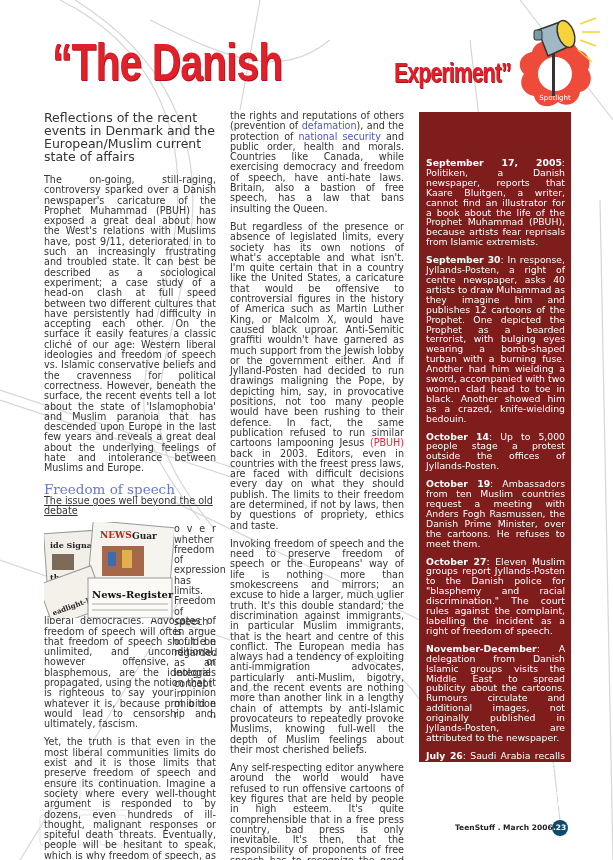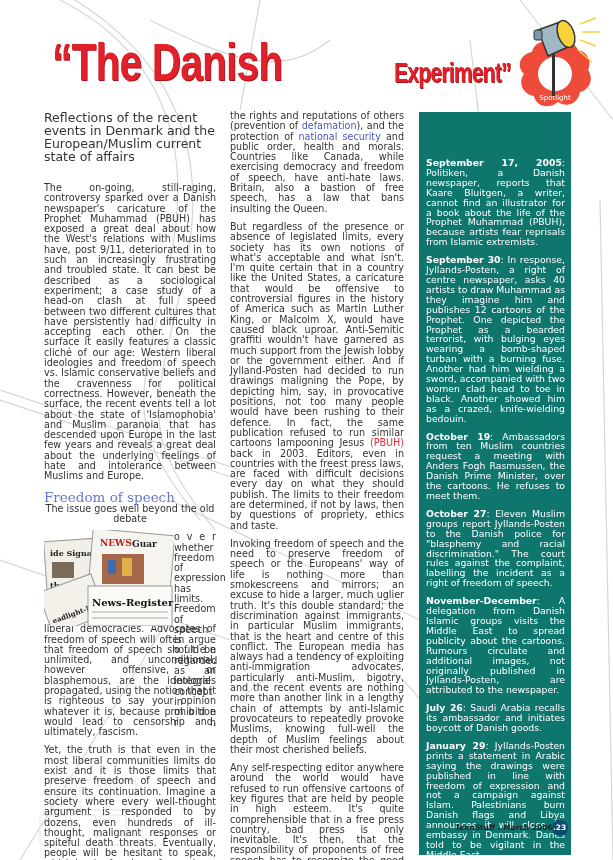--- a/index.html
+++ b/index.html
@@ -17,35 +17,35 @@
     .title .big { font-size: 52px; display: inline-block; transform: scaleX(0.78); transform-origin: left bottom; line-height: 1; }
     .title .small { font-size: 27px; display: inline-block; transform: scaleX(0.78); transform-origin: left bottom; position: absolute; left: 342px; top: 22px; }
 
     .spotlight { position: absolute; left: 508px; top: 12px; width: 96px; width: 96px; height: 104px; z-index: 2; }
 
     .col { position: absolute; z-index: 2; font-size: 9.6px; line-height: 10.3px; text-align: justify; color: #333; }
     .col p { margin-bottom: 8px; }
     .col-left { left: 44px; top: 111px; width: 172px; }
     .col-mid { left: 230px; top: 111px; width: 174px; }
 
-    .subhead { font-size: 12.5px; line-height: 13px; color: #333; text-align: left; margin-bottom: 20px; font-family: "DejaVu Sans", sans-serif; }
+    .subhead { font-size: 12.5px; line-height: 13px; color: #333; text-align: left; margin-bottom: 12px; font-family: "DejaVu Sans", sans-serif; }
     .section-head { font-family: "DejaVu Serif", serif; font-size: 13.5px; color: #6a78c8; margin: 6px 0 0 0; line-height: 14px; }
-    .lead { text-align: center; margin-bottom: 0 !important; }
+    .lead { text-align: left; margin-bottom: 0 !important; text-decoration: underline; }
 
     .freedom-block { position: relative; height: 100px; margin-bottom: 0; }
     .news-img { position: absolute; left: 0; top: 6px; width: 130px; height: 96px; }
     .wrap-text { position: absolute; left: 130px; top: 8px; width: 42px; text-align: justify; text-align-last: justify; }
     .wrap-text span { display: block; }
 
     .link { color: #4b55c9; }
     .pbuh { color: #e8283a; margin-top: 8px; }
 
     .blue-box {
-      position: absolute; left: 419px; top: 112px; width: 152px; height: 743px; z-index: 2;
-      background: #0f766e; color: #ffffff; padding: 46px 6px 0 7px;
+      position: absolute; left: 419px; top: 112px; width: 152px; height: 650px; z-index: 2;
+      background: #7f1d1d; color: #ffffff; padding: 46px 6px 0 7px;
       font-size: 9.3px; line-height: 9.9px; text-align: justify;
     }
     .blue-box p { margin-bottom: 8px; }
     .blue-box b { font-weight: bold; }
 
     .footer-left { position: absolute; left: 70px; top: 820px; z-index: 2; font-size: 10px; font-weight: normal; color: #222; margin-top: 42px; }
     .footer-right { position: absolute; left: 455px; top: 820px; z-index: 2; font-size: 7.5px; font-weight: bold; color: #222; }
     .page-num { display: inline-block; width: 16px; height: 16px; border-radius: 50%; background: #0c4a6e; color: #fff; text-align: center; line-height: 16px; font-size: 7.5px; margin-left: -1px; vertical-align: middle; }
   </style>
 </head>
@@ -147,20 +147,21 @@
   <p><span>the rights and reputations of others (prevention of </span><span class="link">defamation</span><span>), and the protection of </span><span class="link">national security</span><span> and public order, health and morals. Countries like Canada, while exercising democracy and freedom of speech, have anti-hate laws. Britain, also a bastion of free speech, has a law that bans insulting the Queen.</span></p>
   <p><span>But regardless of the presence or absence of legislated limits, every society has its own notions of what's acceptable and what isn't. I'm quite certain that in a country like the United States, a caricature that would be offensive to controversial figures in the history of America such as Martin Luther King, or Malcolm X, would have caused black uproar. Anti-Semitic graffiti wouldn't have garnered as much support from the Jewish lobby or the government either. And if Jylland-Posten had decided to run drawings maligning the Pope, by depicting him, say, in provocative positions, not too many people would have been rushing to their defence. In fact, the same publication refused to run similar cartoons lampooning Jesus </span><span class="pbuh">(PBUH)</span><span> back in 2003. Editors, even in countries with the freest press laws, are faced with difficult decisions every day on what they should publish. The limits to their freedom are determined, if not by laws, then by questions of propriety, ethics and taste.</span></p>
   <p>Invoking freedom of speech and the need to preserve freedom of speech or the Europeans' way of life is nothing more than smokescreens and mirrors; an excuse to hide a larger, much uglier truth. It's this double standard; the discrimination against immigrants, in particular Muslim immigrants, that is the heart and centre of this conflict. The European media has always had a tendency of exploiting anti-immigration advocates, particularly anti-Muslim, bigotry, and the recent events are nothing more than another link in a lengthy chain of attempts by anti-Islamic provocateurs to repeatedly provoke Muslims, knowing full-well the depth of Muslim feelings about their most cherished beliefs.</p>
   <p>Any self-respecting editor anywhere around the world would have refused to run offensive cartoons of key figures that are held by people in high esteem. It's quite comprehensible that in a free press country, bad press is only inevitable. It's then, that the responsibility of proponents of free speech has to recognize the good from the bad in the lot and condemn the form of speech that constitutes hate and discrimination. Sadly, some European publications have chosen to reprint the offensive cartoons, defending the Danish newspaper's decision and allegedly making a point about free speech. In this case, they're not only defending poor taste and bad journalism, but also hate and discrimination.</p>
 
 </div>
 
 <div class="blue-box">
   <p><b>September 17, 2005</b><span>: Politiken, a Danish newspaper, reports that Kaare Bluitgen, a writer, cannot find an illustrator for a book about the life of the Prophet Muhammad (PBUH), because artists fear reprisals from Islamic extremists.</span></p>
   <p><b>September 30</b><span>: In response, Jyllands-Posten, a right of centre newspaper, asks 40 artists to draw Muhammad as they imagine him and publishes 12 cartoons of the Prophet. One depicted the Prophet as a bearded terrorist, with bulging eyes wearing a bomb-shaped turban with a burning fuse. Another had him wielding a sword, accompanied with two women clad head to toe in black. Another showed him as a crazed, knife-wielding bedouin.</span></p>
+  <p><b>October 14</b><span>: Up to 5,000 people stage a protest outside the offices of Jyllands-Posten.</span></p>
   <p><b>October 19</b><span>: Ambassadors from ten Muslim countries request a meeting with Anders Fogh Rasmussen, the Danish Prime Minister, over the cartoons. He refuses to meet them.</span></p>
   <p><b>October 27</b><span>: Eleven Muslim groups report Jyllands-Posten to the Danish police for "blasphemy and racial discrimination." The court rules against the complaint, labelling the incident as a right of freedom of speech.</span></p>
   <p><b>November-December</b><span>: A delegation from Danish Islamic groups visits the Middle East to spread publicity about the cartoons. Rumours circulate and additional images, not originally published in Jyllands-Posten, are attributed to the newspaper.</span></p>
   <p><b>July 26</b><span>: Saudi Arabia recalls its ambassador and initiates boycott of Danish goods.</span></p>
   <p><b>January 29</b><span>: Jyllands-Posten prints a statement in Arabic saying the drawings were published in line with freedom of expression and not a campaign against Islam. Palestinians burn Danish flags and Libya announces it will close its embassy in Denmark. Danes told to be vigilant in the Middle East.</span></p>
 
 </div>
 
 <div class="footer-left">www.teenstuffonline.com</div>
 <div class="footer-right">

